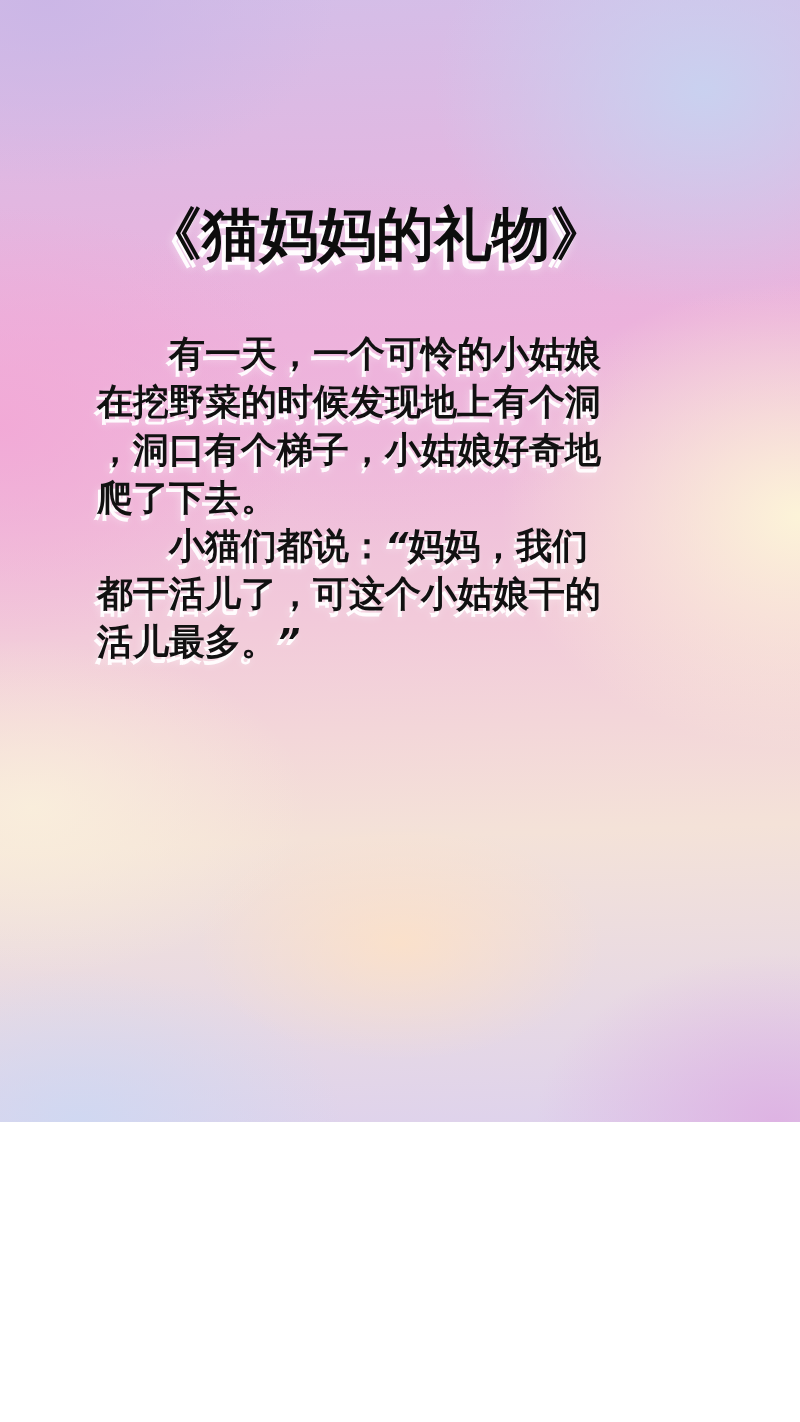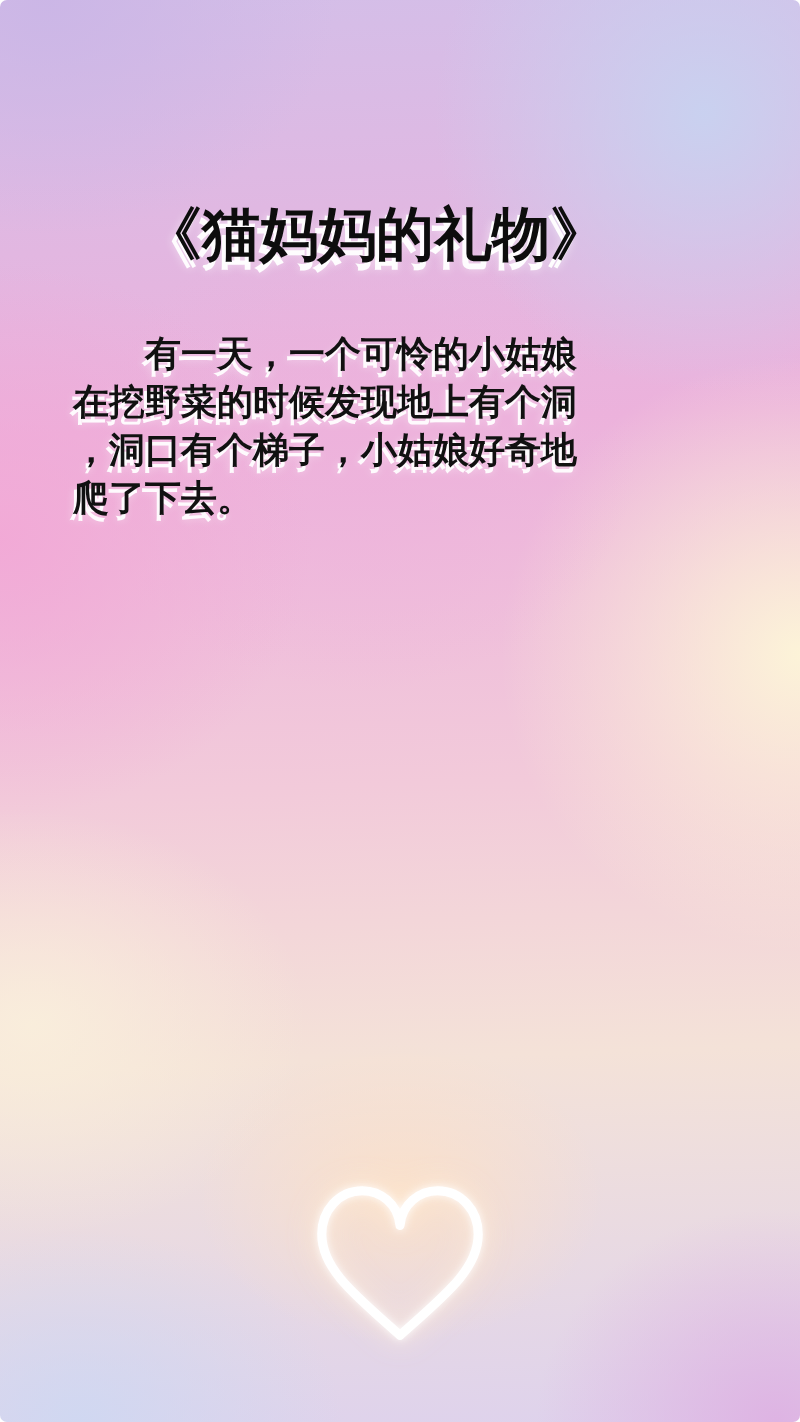--- a/index.html
+++ b/index.html
@@ -3,54 +3,53 @@
 <meta charset="utf-8">
 <style>
   html, body { margin: 0; padding: 0; }
   body {
     width: 800px; height: 1422px;
     font-family: "DejaVu Sans", sans-serif;
     overflow: hidden;
   }
   .page {
     position: relative;
-    width: 800px; height: 1422px;
+    width: 800px; height: 1122px;
     overflow: hidden;
     background-color: #eec2de;
     background-image:
       radial-gradient(ellipse 45% 26% at 88% 8%,  rgba(200,210,240,0.95), rgba(200,210,240,0) 75%),
       radial-gradient(ellipse 48% 22% at 6% 0%,   rgba(203,182,230,0.95), rgba(203,182,230,0) 75%),
       radial-gradient(ellipse 52% 26% at 0% 38%,  rgba(242,168,214,0.90), rgba(242,168,214,0) 75%),
       radial-gradient(ellipse 46% 22% at 45% 32%, rgba(238,178,220,0.70), rgba(238,178,220,0) 75%),
       radial-gradient(ellipse 50% 28% at 100% 46%,rgba(253,246,216,0.95), rgba(253,246,216,0) 75%),
       radial-gradient(ellipse 46% 20% at 4% 72%,  rgba(250,240,220,0.85), rgba(250,240,220,0) 75%),
       radial-gradient(ellipse 34% 14% at 50% 84%, rgba(255,226,196,0.75), rgba(255,226,196,0) 75%),
       radial-gradient(ellipse 44% 18% at 10% 100%,rgba(206,216,242,0.90), rgba(206,216,242,0) 75%),
       radial-gradient(ellipse 40% 20% at 97% 100%,rgba(222,176,226,0.90), rgba(222,176,226,0) 75%),
       linear-gradient(178deg, #d4bee8 0%, #ecb2dc 30%, #f2cada 55%, #f4e2d8 74%, #ded2ec 100%);
-    border-radius: 7px;
   }
   .title {
     position: relative;
     left: -24px;
     margin: 0;
     padding-top: 202px;
     text-align: center;
     font-size: 58px;
     line-height: 64px;
     font-weight: 900;
     font-style: italic;
     font-style: oblique 6deg;
     color: #0d0d0d;
     letter-spacing: 0;
     text-shadow: -4px 8px 0 rgba(255,255,255,0.95), -4px 8px 10px rgba(255,255,255,0.55);
     white-space: nowrap;
   }
   .story {
-    margin: 64px 0 0 73px;
+    margin: 64px 0 0 97px;
     width: 508px;
     font-size: 36px;
     line-height: 48px;
     font-weight: 900;
     font-style: italic;
     font-style: oblique 6deg;
     color: #111111;
     text-shadow: -3px 6px 0 rgba(255,255,255,0.92), -3px 6px 8px rgba(255,255,255,0.45);
   }
   .story p {
@@ -74,20 +73,21 @@
 </style>
 </head>
 <body>
 
 <div class="page">
 
   <h1 class="title">《猫妈妈的礼物》</h1>
 
   <div class="story">
     <p>有一天，一个可怜的小姑娘在挖野菜的时候发现地上有个洞，洞口有个梯子，小姑娘好奇地爬了下去。</p>
+    <p>小猫们都说：“妈妈，我们都干活儿了，可这个小姑娘干的活儿最多。”</p>
   </div>
 
   <div class="heart">
     <svg viewBox="0 0 100 92" xmlns="http://www.w3.org/2000/svg" aria-hidden="true">
       <path d="M50 26 C49 15 40 8.5 31 8.5 C19 8.5 10.5 18.5 10.5 30.5
                C10.5 48 27 61 50 81.5
                C73 61 89.5 48 89.5 30.5
                C89.5 18.5 81 8.5 69 8.5
                C60 8.5 51 15 50 26 Z" fill="none" stroke="#ffffff" stroke-width="4.6" stroke-linecap="round" stroke-linejoin="round"></path>
     </svg>

